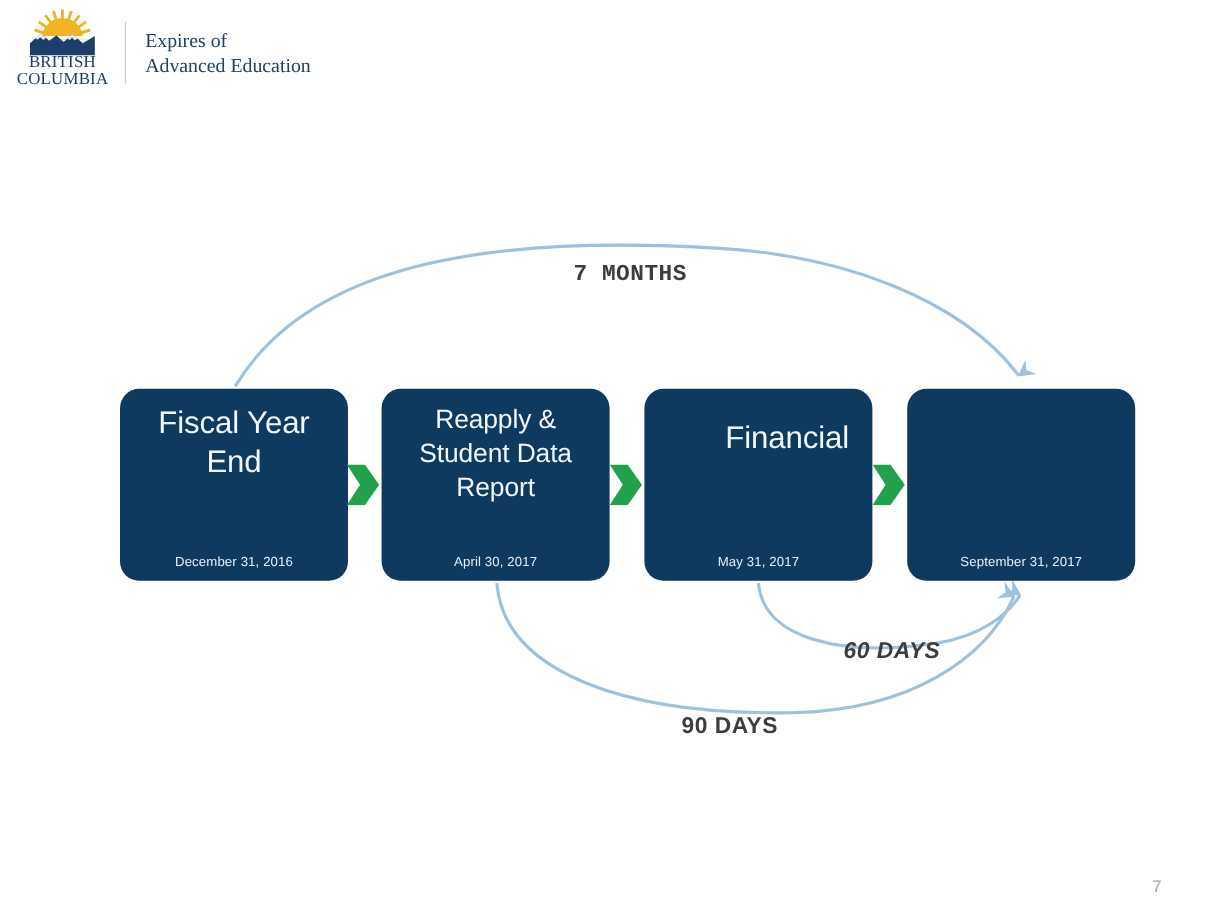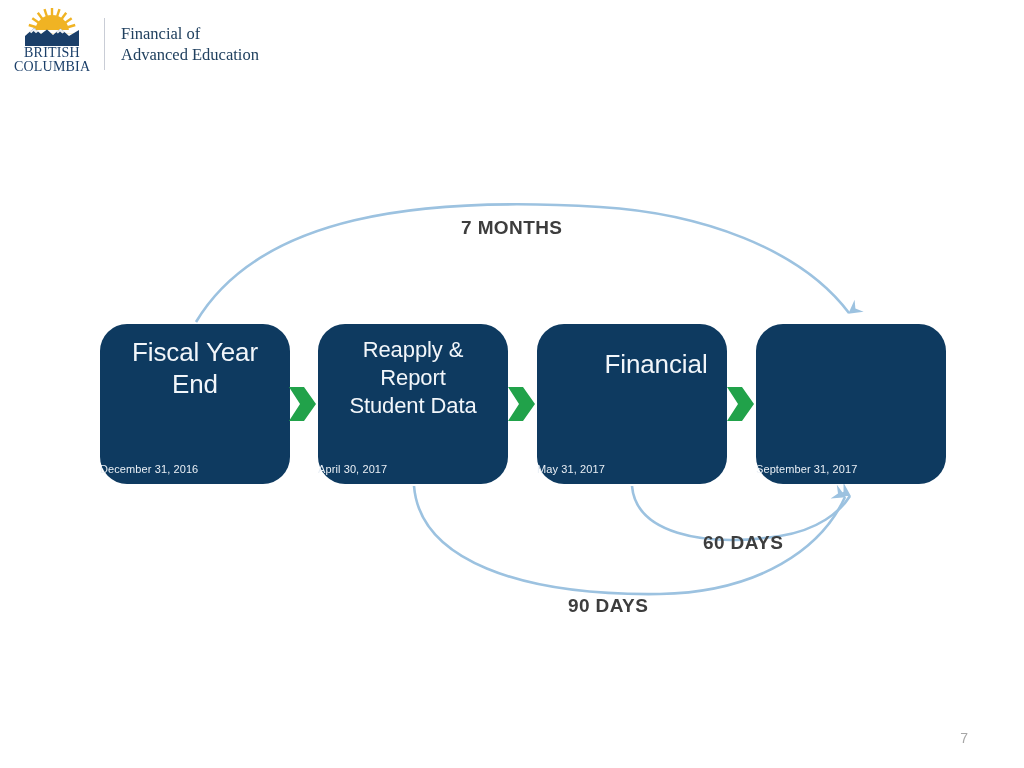--- a/index.html
+++ b/index.html
@@ -80,21 +80,21 @@
     pointer-events: none;
   }
 
   
   .process-box {
     position: absolute;
     top: 324px;
     width: 190px;
     height: 160px;
     background: #0e3a60;
-    border-radius: 27px;
+    border-radius: 16px;
     box-sizing: border-box;
     display: flex;
     flex-direction: column;
     align-items: center;
     justify-content: flex-start;
     padding-top: 12px;
   }
   .box-title {
     color: #f2f6fa;
     font-size: 26px;
@@ -106,20 +106,21 @@
   }
   .box-title.small {
     font-size: 22px;
     line-height: 1.28;
   }
   .box-date {
     position: absolute;
     bottom: 9px;
     left: 0;
     width: 100%;
+    text-align: center;
     color: #e9eff5;
     font-size: 11px;
     letter-spacing: .1px;
   }
 
   #box-1 { left: 100px; }
   #box-2 { left: 318px; }
   #box-3 { left: 537px; padding-left: 48px; }
   #box-4 { left: 756px; }
 
@@ -136,22 +137,22 @@
 
   
   .curve-label {
     position: absolute;
     color: #3d3d3d;
     font-weight: bold;
     font-size: 19px;
     letter-spacing: .4px;
     white-space: nowrap;
   }
-  #label-7-months { left: 461px; top: 217px; }
-  #label-60-days  { left: 703px; top: 532px; }
+  #label-7-months { left: 478px; top: 217px; font-family: Liberation Mono, monospace; }
+  #label-60-days  { left: 703px; top: 532px; font-style: italic; }
   #label-90-days  { left: 568px; top: 595px; }
 
   
   #page-number {
     position: absolute;
     right: 56px;
     bottom: 22px;
     color: #a6a6a6;
     font-size: 14px;
   }
@@ -190,21 +191,21 @@
 
     <div id="bc-wordmark">
       <span class="bc-word-line">BRITISH</span>
       <span class="bc-word-line">COLUMBIA</span>
     </div>
   </div>
 
   <div id="logo-divider"></div>
 
   <div id="ministry-text">
-    <div>Financial of</div>
+    <div>Expires of</div>
     <div>Advanced Education</div>
   </div>
 </div>
 
 <div id="diagram">
 
   <svg id="curves-layer" viewBox="0 0 1024 768">
     <defs>
       <marker id="arrowhead-down" markerWidth="7" markerHeight="7" refX="3.2" refY="5.4" orient="auto" markerUnits="strokeWidth">
         <path d="M0.4,0.6 L3.3,5.8 L6.2,0.6 L3.3,2.4 Z" fill="#9cc2e0"></path>
@@ -225,22 +226,22 @@
     <div class="box-title">
       <div>Fiscal Year</div>
       <div>End</div>
     </div>
     <div class="box-date">December 31, 2016</div>
   </div>
 
   <div class="process-box" id="box-2">
     <div class="box-title small">
       <div>Reapply &amp;</div>
+      <div>Student Data</div>
       <div>Report</div>
-      <div>Student Data</div>
     </div>
     <div class="box-date">April 30, 2017</div>
   </div>
 
   <div class="process-box" id="box-3">
     <div class="box-title" style="padding-top:12px;">
       <div>Financial</div>
     </div>
     <div class="box-date">May 31, 2017</div>
   </div>

